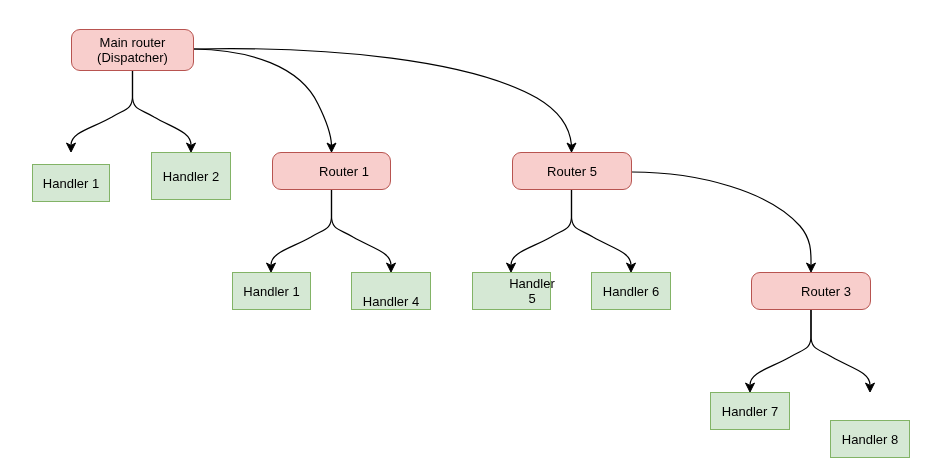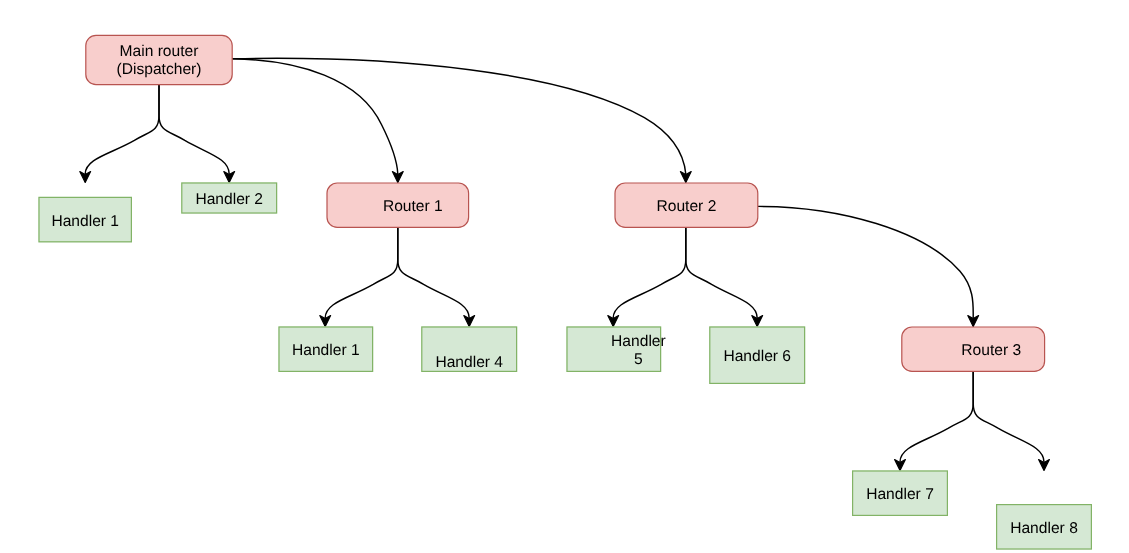--- a/index.html
+++ b/index.html
@@ -91,25 +91,25 @@
         <path d="M 806.5 263 L 811 272 L 815.5 263 L 811 265.5 Z" fill="#000000" stroke="#000000" stroke-width="1" stroke-linejoin="round"></path>
         <path d="M 745.5 383 L 750 392 L 754.5 383 L 750 385.5 Z" fill="#000000" stroke="#000000" stroke-width="1" stroke-linejoin="round"></path>
         <path d="M 865.5 383 L 870 392 L 874.5 383 L 870 385.5 Z" fill="#000000" stroke="#000000" stroke-width="1" stroke-linejoin="round"></path>
       </g>
   </svg>
 
   <div id="nodes-group">
       <div class="node router" style="left: 71px; top: 29px; width: 123px; height: 42px;"><span>Main router
 (Dispatcher)</span></div>
       <div class="node handler" style="left: 32px; top: 152px; width: 78px; height: 38px; margin-top: 12px;"><span>Handler 1</span></div>
-      <div class="node handler" style="left: 151px; top: 152px; width: 80px; height: 26px;"><span>Handler 2</span></div>
+      <div class="node handler" style="left: 151px; top: 152px; width: 80px; height: 48px;"><span>Handler 2</span></div>
       <div class="node router" style="left: 272px; top: 152px; width: 119px; height: 38px; padding-left: 25px;"><span>Router 1</span></div>
-      <div class="node router" style="left: 512px; top: 152px; width: 120px; height: 38px;"><span>Router 2</span></div>
+      <div class="node router" style="left: 512px; top: 152px; width: 120px; height: 38px;"><span>Router 5</span></div>
       <div class="node handler" style="left: 232px; top: 272px; width: 79px; height: 38px;"><span>Handler 1</span></div>
       <div class="node handler" style="left: 351px; top: 272px; width: 80px; height: 38px; align-items: flex-end;"><span>Handler 4</span></div>
       <div class="node handler" style="left: 472px; top: 272px; width: 79px; height: 38px; padding-left: 41px;"><span>Handler 5</span></div>
-      <div class="node handler" style="left: 591px; top: 272px; width: 80px; height: 48px;"><span>Handler 6</span></div>
+      <div class="node handler" style="left: 591px; top: 272px; width: 80px; height: 38px;"><span>Handler 6</span></div>
       <div class="node router" style="left: 751px; top: 272px; width: 120px; height: 38px; padding-left: 30px;"><span>Router 3</span></div>
       <div class="node handler" style="left: 710px; top: 392px; width: 80px; height: 38px;"><span>Handler 7</span></div>
       <div class="node handler" style="left: 830px; top: 392px; width: 80px; height: 38px; margin-top: 28px;"><span>Handler 8</span></div>
     </div>
 
 </div>
 
 </body></html>

